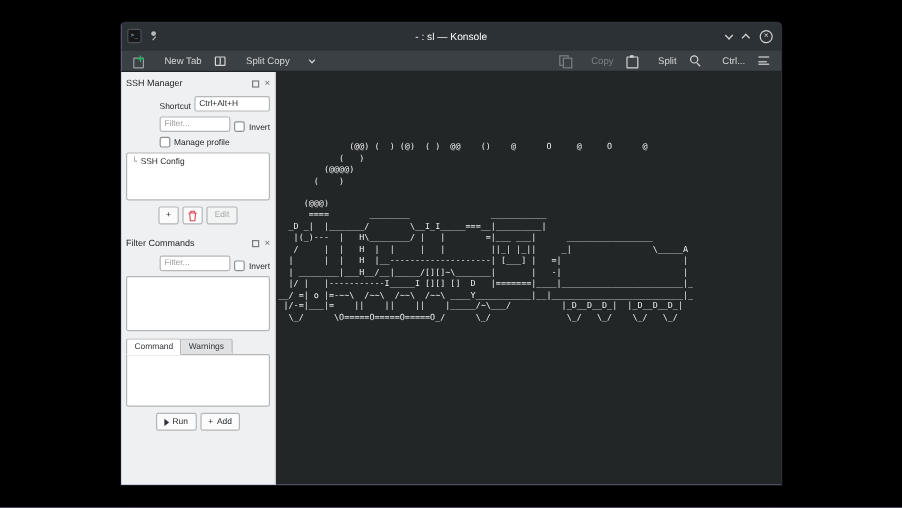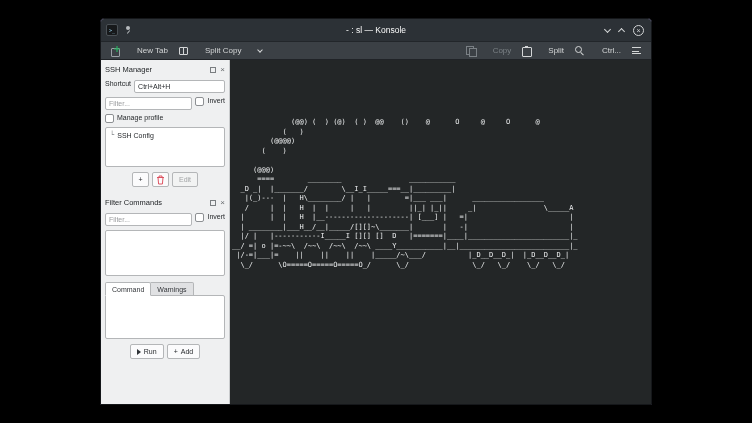--- a/index.html
+++ b/index.html
@@ -67,21 +67,21 @@
          color:#edeff0; padding:58px 0 0 2px; white-space:pre; }
 
   
   .panel { display:flex; flex-direction:column; }
   .panel + .panel { margin-top:8px; }
   .panel-header { display:flex; align-items:center; height:13px; margin-top:1px; }
   .panel-title { flex:1; font-size:7.5px; color:#232629; }
   .ph-btn { margin-left:4px; color:#6a6e71; display:inline-flex; align-items:center; justify-content:center; }
   .ph-float { width:6px; height:6px; border:1px solid #7a7e81; }
   .ph-close { font-size:8px; line-height:6px; }
-  .row { display:flex; align-items:flex-start; gap:3px; margin-top:4px; }
+  .row { display:flex; align-items:flex-end; gap:3px; margin-top:4px;margin-left:28px; }
   .lbl { white-space:nowrap; }
   .field { height:13px; background:#fff; border:1px solid #b4b6b8; border-radius:2px;
            font-size:7px; font-family:inherit; color:#26292c; padding:0 3px; min-width:0; flex:1; }
   .field::placeholder { color:#9b9d9f; }
   .checkbox { width:9px; height:9px; background:#fff; border:1px solid #8d9093; border-radius:2px; flex:none; }
   .listbox { background:#fff; border:1px solid #b4b6b8; border-radius:2px; margin-top:4px; padding:2px; }
   .listbox.ssh { height:40px; }
   .listbox.qc  { height:46px; }
   .tree-item { display:flex; align-items:center; gap:3px; padding:1px 2px; }
   .branch { color:#85888b; font-family:"DejaVu Sans Mono", monospace; font-size:7px; }

